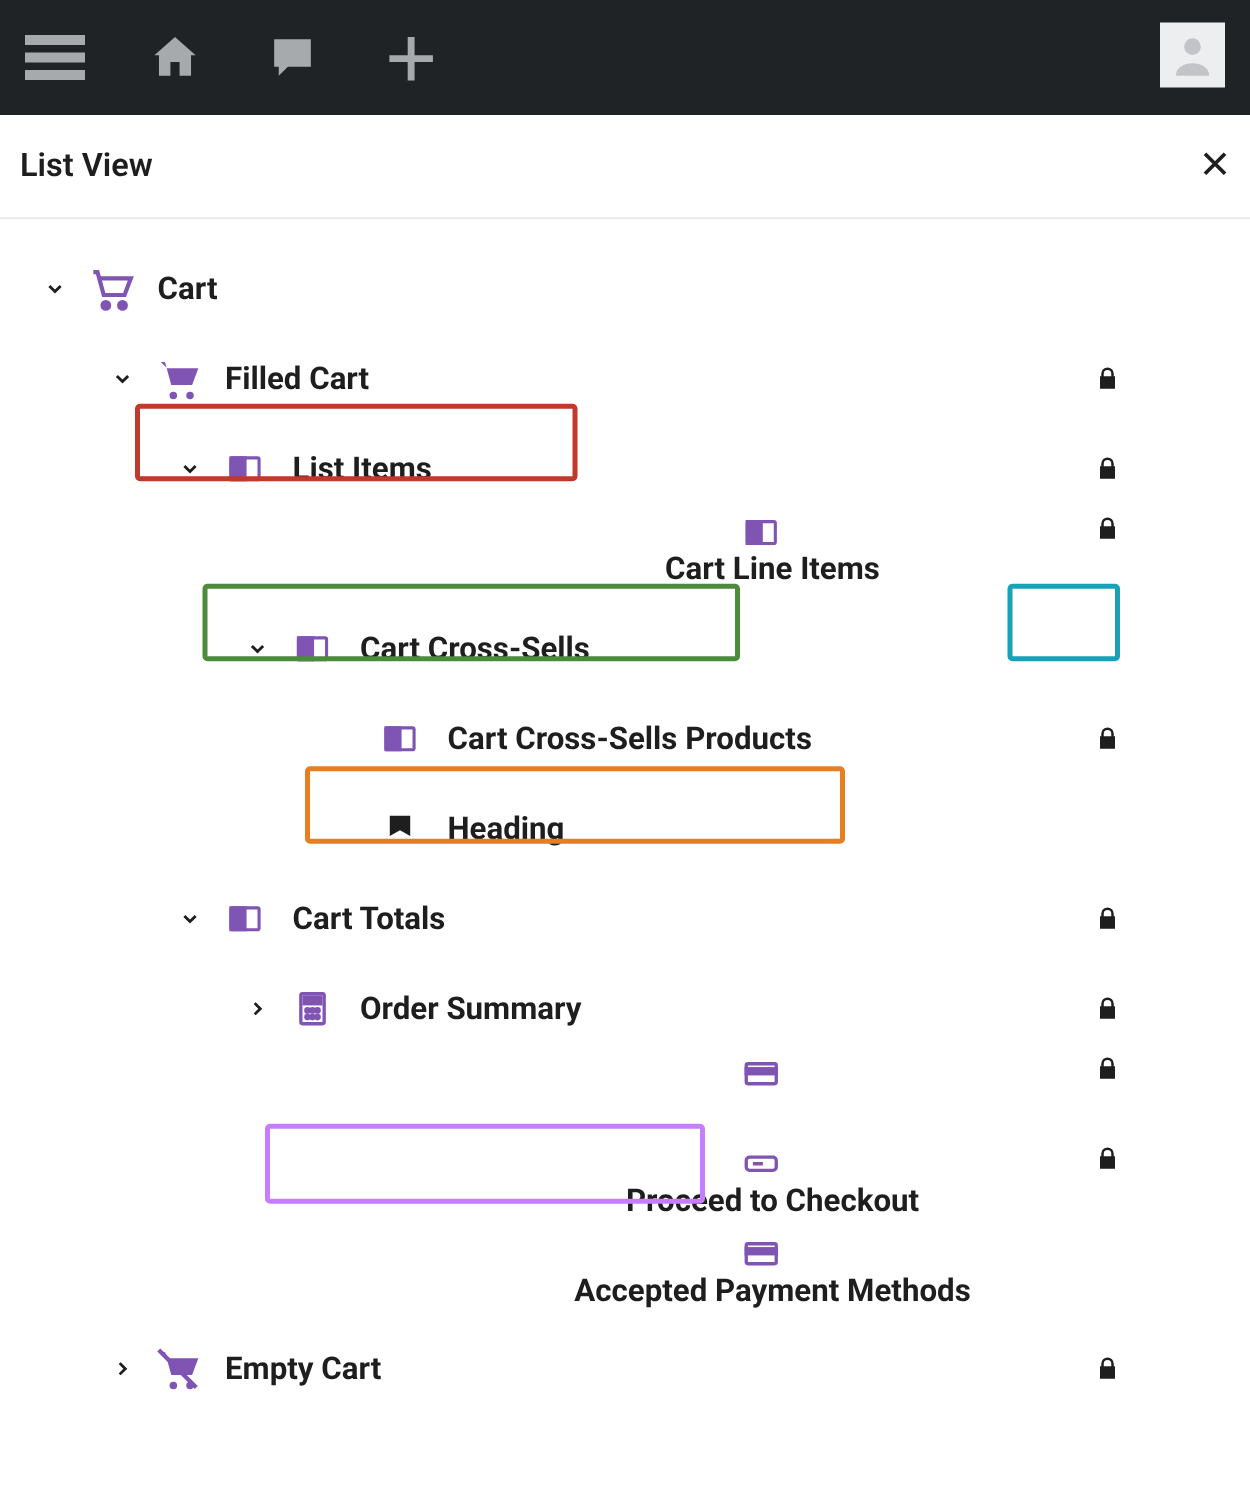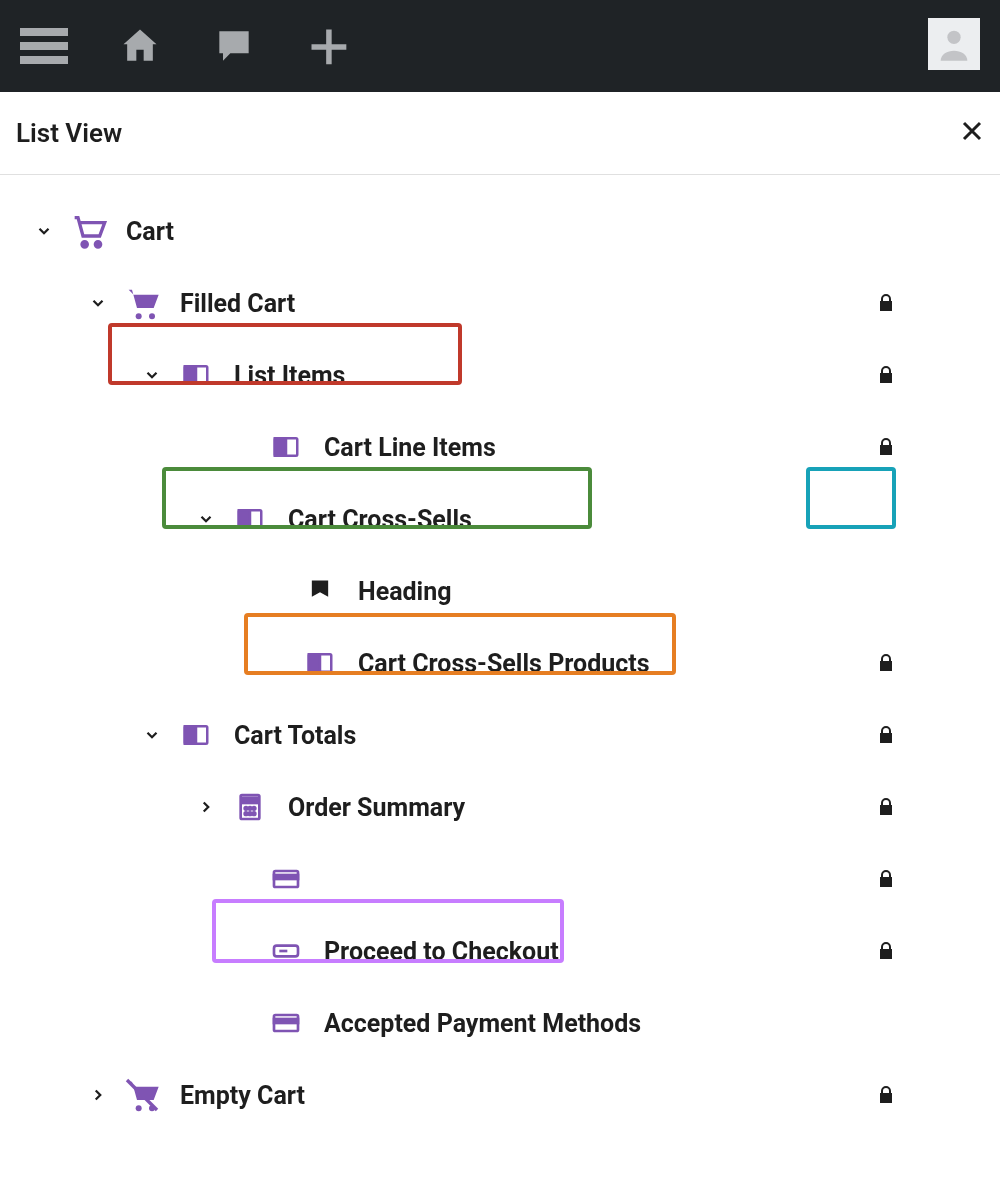--- a/index.html
+++ b/index.html
@@ -22,21 +22,21 @@
   .toggle { width: 28px; display: inline-flex; justify-content: center; align-items: center; cursor: pointer; }
   .toggle svg { display: block; }
   
   .icon-slot { width: 40px; display: inline-flex; justify-content: center; align-items: center; margin-right: 18px; }
   
   
   .ind-0 { padding-left: 0px; }
   .ind-1 { padding-left: 54px; }
   .ind-2 { padding-left: 108px; }
   .ind-3 { padding-left: 162px; } 
-  .ind-4 { padding-left: 236px; }  
+  .ind-4 { padding-left: 236px; flex-direction: column; }  
   .ind-4b { padding-left: 270px; } 
   
   
   .hl { position: absolute; border: 4px solid; border-radius: 4px; pointer-events: none; }
   .hl-red    { border-color: #c0392b; }
   .hl-green  { border-color: #4b8b3b; }
   .hl-orange { border-color: #e67e22; }
   .hl-teal   { border-color: #17a2b8; }
   .hl-violet { border-color: #c77dff; }
   
@@ -171,40 +171,40 @@
       <svg width="30" height="30" viewBox="0 0 24 24" fill="none" stroke="#7f54b3" stroke-width="2">
           <rect x="3" y="5" width="18" height="14" rx="1"></rect>
           <rect x="3" y="5" width="9" height="14" fill="#7f54b3"></rect>
         </svg>
     </span>
     <span class="label">Cart Cross-Sells</span>
   </div>
 
   <div class="row ind-4b">
     <span class="icon-slot">
+      <svg width="30" height="30" viewBox="0 0 24 24" fill="none" stroke="#7f54b3" stroke-width="2">
+          <rect x="3" y="5" width="18" height="14" rx="1"></rect>
+          <rect x="3" y="5" width="9" height="14" fill="#7f54b3"></rect>
+        </svg>
+    </span>
+    <span class="label">Cart Cross-Sells Products</span>
+    <span class="lock-slot">
+      <svg width="24" height="24" viewBox="0 0 24 24" fill="#1e1e1e">
+          <path d="M7 10V8a5 5 0 0110 0v2h1v10H6V10h1zm2 0h6V8a3 3 0 00-6 0v2z"></path>
+        </svg>
+    </span>
+  </div>
+
+  <div class="row ind-4b">
+    <span class="icon-slot">
       <svg width="28" height="28" viewBox="0 0 24 24" fill="#1e1e1e">
           <path d="M5 3h14v14l-7-4-7 4z"></path>
         </svg>
     </span>
     <span class="label">Heading</span>
-  </div>
-
-  <div class="row ind-4b">
-    <span class="icon-slot">
-      <svg width="30" height="30" viewBox="0 0 24 24" fill="none" stroke="#7f54b3" stroke-width="2">
-          <rect x="3" y="5" width="18" height="14" rx="1"></rect>
-          <rect x="3" y="5" width="9" height="14" fill="#7f54b3"></rect>
-        </svg>
-    </span>
-    <span class="label">Cart Cross-Sells Products</span>
-    <span class="lock-slot">
-      <svg width="24" height="24" viewBox="0 0 24 24" fill="#1e1e1e">
-          <path d="M7 10V8a5 5 0 0110 0v2h1v10H6V10h1zm2 0h6V8a3 3 0 00-6 0v2z"></path>
-        </svg>
-    </span>
   </div>
 
   <div class="row ind-2">
     <span class="toggle">
       <svg width="18" height="18" viewBox="0 0 24 24" fill="none" stroke="#1e1e1e" stroke-width="3">
           <path d="M6 9l6 6 6-6"></path>
         </svg>
     </span>
     <span class="icon-slot" style="margin-left:10px;">
       <svg width="30" height="30" viewBox="0 0 24 24" fill="none" stroke="#7f54b3" stroke-width="2">

